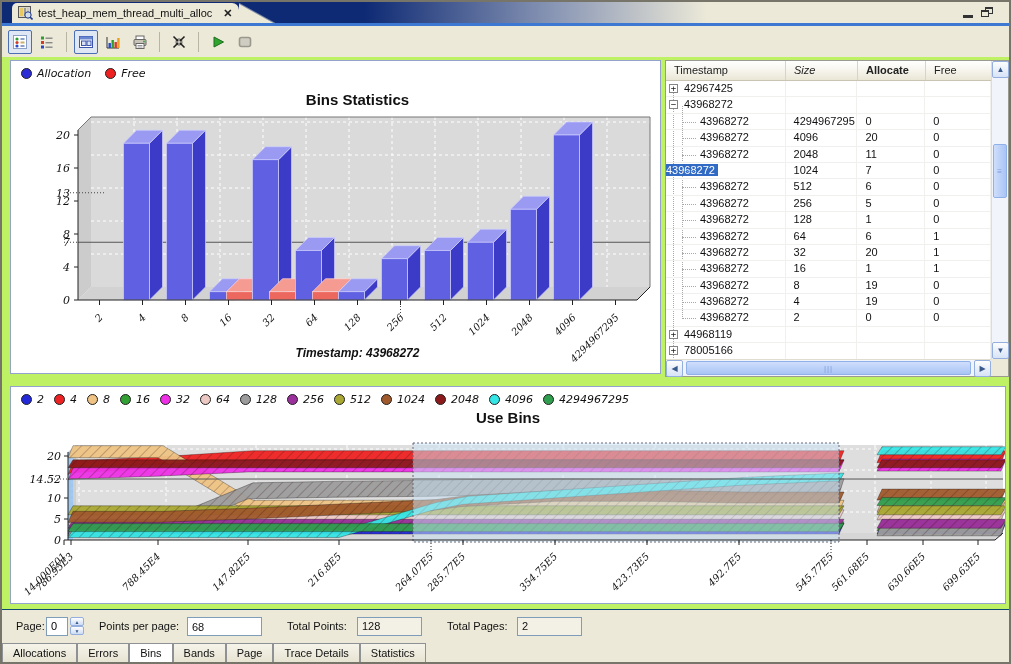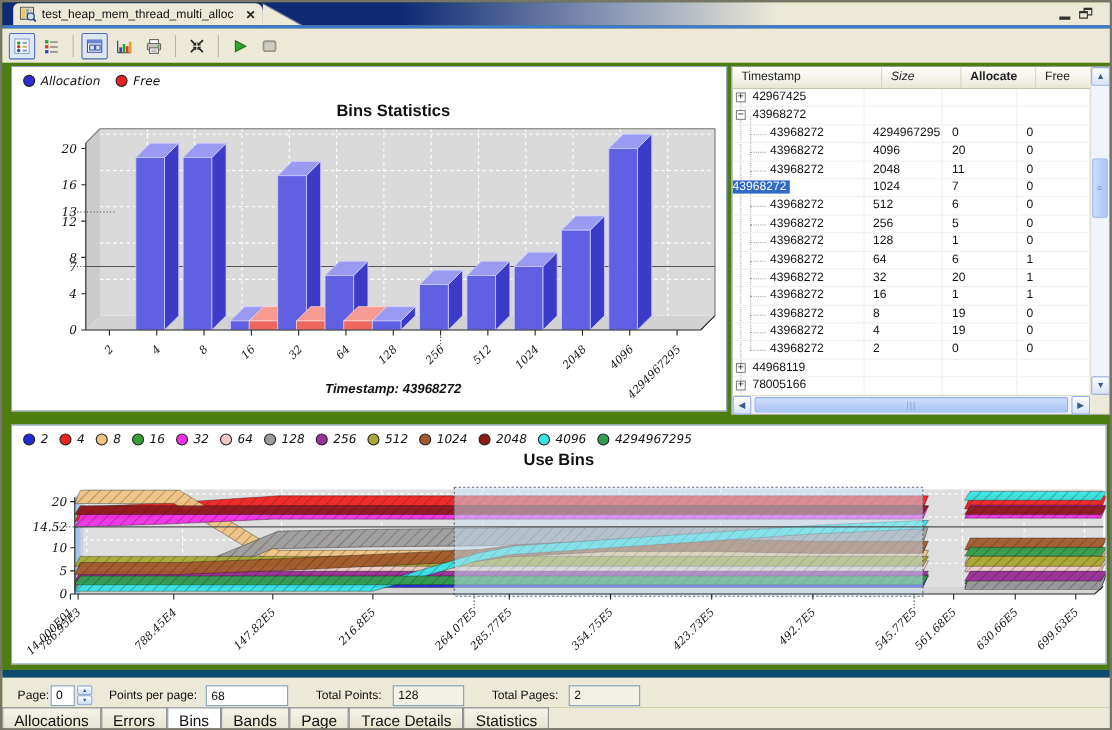--- a/index.html
+++ b/index.html
@@ -1,17 +1,17 @@
 <!DOCTYPE html>
 <html><head>
 <meta charset="utf-8">
 <style>
   html,body{margin:0;padding:0;background:#555;}
   *{box-sizing:border-box;}
-  .window{position:relative;width:1011px;height:664px;border:2px solid #77756a;background:#4d7c0f;
+  .window{position:relative;width:1011px;height:664px;border:2px solid #77756a;background:#bef264;
     font-family:"Liberation Sans",sans-serif;overflow:hidden;}
   
   .titlebar{position:absolute;left:0;top:0;width:100%;height:21px;
     background:linear-gradient(90deg,#0e2a74 0%,#0e2a74 36%,#8a97b5 55%,#ece9d8 70%);}
   .view-tab{position:absolute;left:10px;top:1px;height:20px;background:#ece9d8;
     border-radius:5px 7px 0 0;display:flex;align-items:center;padding:0 6px;gap:5px;}
   .view-tab .ttl{font-size:11px;color:#111;}
   .tab-swoosh{position:absolute;top:1px;height:20px;width:36px;
     background:linear-gradient(to top right,#ece9d8 46%,rgba(0,0,0,0) 52%);}
   .tab-close{font-size:11px;font-weight:bold;color:#222;margin-left:6px;cursor:default;}
@@ -55,32 +55,32 @@
   
   .vscroll{position:absolute;right:0;top:0;bottom:17px;width:17px;background:#f1f4fb;border-left:1px solid #e0ddd0;}
   .hscroll{position:absolute;left:0;bottom:0;right:17px;height:17px;background:#f1f4fb;border-top:1px solid #e0ddd0;}
   .corner{position:absolute;right:0;bottom:0;width:17px;height:17px;background:#ece9d8;}
   .sbtn{position:absolute;width:17px;height:17px;background:linear-gradient(#fdfdfd,#d7e3f7);border:1px solid #94aede;border-radius:2px;
     color:#3b5a8c;font-size:8px;text-align:center;line-height:15px;}
   .sthumb{position:absolute;background:linear-gradient(90deg,#cfdefc,#a9c4f5);border:1px solid #90b0e8;border-radius:2px;}
   .hthumb{background:linear-gradient(#cfdefc,#a9c4f5);}
   .grip{position:absolute;left:50%;top:50%;transform:translate(-50%,-50%);color:#7e9cd8;font-size:8px;letter-spacing:1px;}
   
-  .controls{position:absolute;left:0;top:607px;width:100%;height:34px;background:#ece9d8;border-top:7px solid #0c4a6e;}
+  .controls{position:absolute;left:0;top:607px;width:100%;height:34px;background:#ece9d8;border-top:1px solid #0c4a6e;}
   .clbl{position:absolute;top:10px;font-size:11px;color:#111;}
   .cbox{position:absolute;top:7px;height:19px;border:1px solid #7f9db9;font-size:11px;padding:2px 4px;background:#f3f1e6;color:#111;}
   .cinput{background:#fff;}
   .spinner{position:absolute;left:44px;top:7px;display:flex;}
   .spinval{width:22px;height:19px;border:1px solid #7f9db9;background:#fff;font-size:11px;padding:2px 4px;}
   .spinbtns{display:flex;flex-direction:column;margin-left:2px;}
   .sb{width:14px;height:9px;background:linear-gradient(#fdfdfd,#cddcf5);border:1px solid #94aede;border-radius:2px;
     font-size:5px;line-height:8px;text-align:center;color:#3b5a8c;}
   
   .ftabs{position:absolute;left:0;top:641px;width:100%;height:21px;background:#ece9d8;display:flex;border-bottom:2px solid #44423a;}
-  .ftab{font-size:14px;color:#111;padding:3px 10px 0 10px;border:1px solid #8e9294;border-bottom:none;background:linear-gradient(#f6f4ea,#e7e4d3);}
+  .ftab{font-size:11px;color:#111;padding:3px 10px 0 10px;border:1px solid #8e9294;border-bottom:none;background:linear-gradient(#f6f4ea,#e7e4d3);}
   .ftab.active{background:#fff;font-weight:normal;}
   svg text{font-family:"DejaVu Serif",serif;}
   svg .sans{font-family:"Liberation Sans",sans-serif;}
 </style>
 </head>
 <body>
 
 <div class="window">
 
   <div class="titlebar">
@@ -306,21 +306,21 @@
         <text x="0" y="0" text-anchor="end" font-size="10" fill="#111" font-style="italic" transform="translate(565.5,257) rotate(-45)">4096</text>
         <line x1="604.5" y1="239" x2="604.5" y2="244" stroke="#222"></line>
         <text x="0" y="0" text-anchor="end" font-size="10" fill="#111" font-style="italic" transform="translate(608.5,257) rotate(-45)">4294967295</text>
         <text x="346.5" y="44" text-anchor="middle" font-size="15" fill="#111" font-weight="bold" class="sans">Bins Statistics</text>
         <text x="346.5" y="296" text-anchor="middle" font-size="12" fill="#111" font-style="italic" font-weight="bold" class="sans">Timestamp: 43968272</text>
       </svg>
   </div>
 
   <div class="table-panel panel">
     <div class="thead" id="thead">
-        <div class="thcell" style="width: 136px;">Timestamp</div>
+        <div class="thcell" style="width: 120px;">Timestamp</div>
         <div class="thcell" style="width: 72px; font-style: italic;">Size</div>
         <div class="thcell" style="width: 68px; font-weight: bold;">Allocate</div>
         <div class="thcell" style="width: 66px;">Free</div>
       </div>
     <div class="tbody" id="tbody">
         <div class="guide" style="left: 7px; top: 8px; height: 279px;"></div>
         <div class="guide" style="left: 16px; top: 25px; height: 213px;"></div>
         <div class="trow">
           <div class="tcell tree-cell" style="width: 120px;"><span class="expander">+</span><span class="root-lbl">42967425</span></div>
           <div class="tcell" style="width: 72px;"></div>

